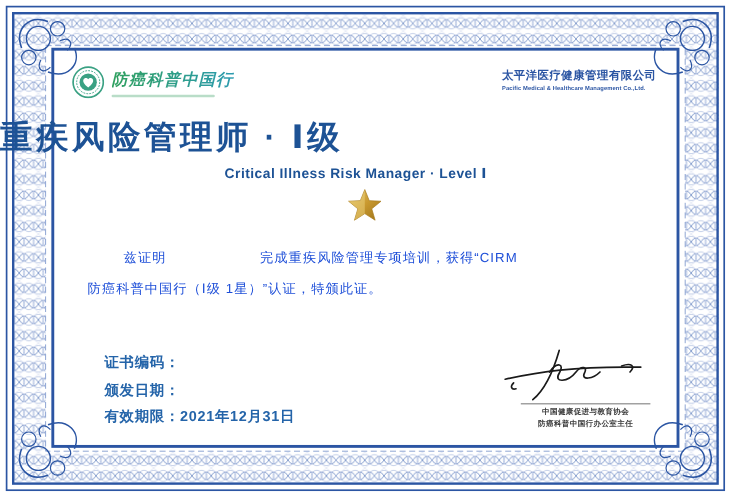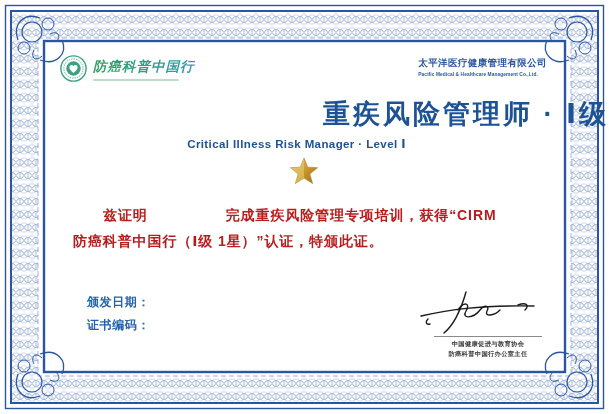--- a/index.html
+++ b/index.html
@@ -17,27 +17,27 @@
   .logo-name{
     font-size:13.5px;font-weight:bold;font-style:italic;letter-spacing:1px;
     background:linear-gradient(90deg,#2fa05e,#2d9bb0);
     -webkit-background-clip:text;background-clip:text;color:transparent;
   }
   .logo-tagline{width:86px;height:2px;background:#b9ddc8;margin-top:3px;border-radius:1px;}
   .company{right:62px;top:57px;text-align:left;color:#2b55a3;}
   .company-cn{font-size:9.5px;font-weight:bold;letter-spacing:.4px;}
   .company-en{font-size:4.8px;font-weight:bold;margin-top:2px;letter-spacing:.1px;}
   
-  .title{left:0;right:0;top:96px;text-align:right;color:#1d5295;
+  .title{left:0;right:0;top:96px;text-align:left;color:#1d5295;
     font-size:27px;font-weight:bold;letter-spacing:3px;}
   .subtitle{left:0;right:16px;top:137px;text-align:center;color:#1d5295;
     font-size:11.5px;font-weight:bold;letter-spacing:.4px;}
   .star-wrap{left:289px;top:157px;width:30px;height:28px;}
   
-  .body-line{color:#b91c1c;font-size:14px;font-weight:bold;letter-spacing:.9px;white-space:nowrap;}
+  .body-line{color:#1d4ed8;font-size:11px;font-weight:normal;letter-spacing:.9px;white-space:nowrap;}
   .body-line1{left:103px;top:207px;}
   .body-line2{left:73px;top:233px;}
   .name-gap{display:inline-block;width:78px;}
   
   .details{left:87px;top:291px;color:#2464a9;font-size:12px;font-weight:bold;
     line-height:22.5px;letter-spacing:.6px;}
   
   .sig-svg{left:418px;top:286px;width:126px;height:50px;}
   .sig-underline{left:434px;top:336px;width:108px;border-top:1px solid #8a8a8a;height:0;}
   .org-lines{left:398px;top:339px;width:180px;text-align:center;color:#3a3a3a;}
@@ -109,22 +109,23 @@
   <svg width="30" height="28" viewBox="0 0 30 28">
     <polygon points="15,1 18.7,10.2 28.5,10.7 20.8,17 23.6,26.5 15,21 6.4,26.5 9.2,17 1.5,10.7 11.3,10.2" fill="url(#starGrad)" stroke="#a87c1d" stroke-width="0.6"></polygon>
     <path d="M15,1 L15,21 L6.4,26.5 L9.2,17 L1.5,10.7 L11.3,10.2 Z" fill="#e9cd79" opacity="0.55"></path>
   </svg>
 </div>
 
 <div class="abs body-line body-line1"><span>兹证明</span><span class="name-gap"></span><span>完成重疾风险管理专项培训，获得“CIRM</span></div>
 <div class="abs body-line body-line2">防癌科普中国行（Ⅰ级 1星）”认证，特颁此证。</div>
 
 <div class="abs details">
+  <div><span>证书编码：</span></div>
   <div><span>颁发日期：</span></div>
-  <div><span>证书编码：</span></div>
+  <div><span>有效期限：</span><span>2021年12月31日</span></div>
 </div>
 
 <svg class="abs sig-svg" viewBox="0 0 126 50" xmlns="http://www.w3.org/2000/svg">
   <g fill="none" stroke="#1a1a1a" stroke-width="1.4" stroke-linecap="round">
     <path d="M3,30 C30,24 60,19 116,20"></path>
     <path d="M48,6 C44,20 37,38 26,47"></path>
     <path d="M40,24 c6,-9 13,-7 8,1 c-5,8 7,8 14,-1 c5,-6 10,-4 7,1 c-3,6 7,5 13,-1"></path>
     <path d="M100,19 c8,-3 12,0 7,5"></path>
     <path d="M10,33 c-3,3 -2,6 2,5"></path>
   </g>

